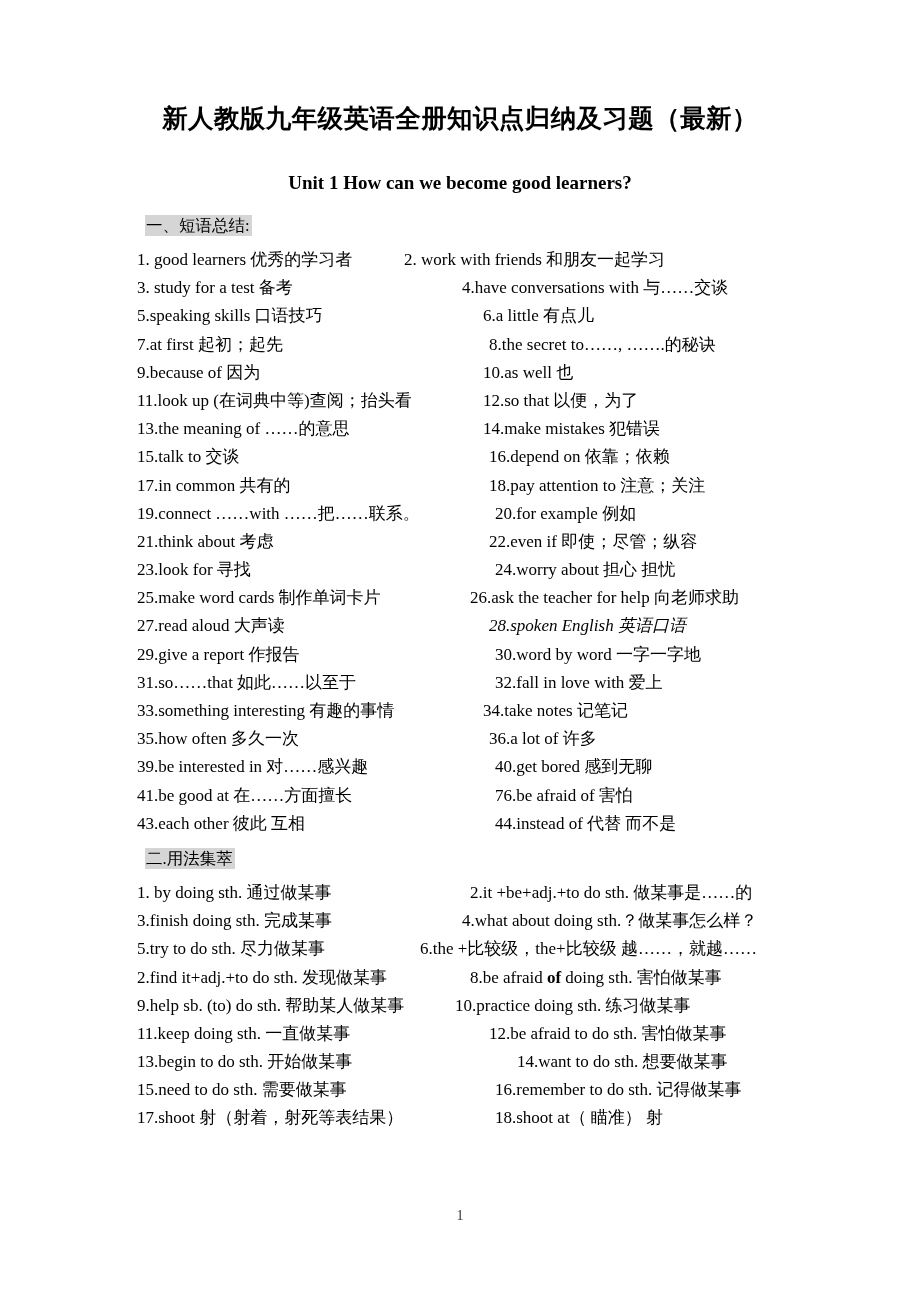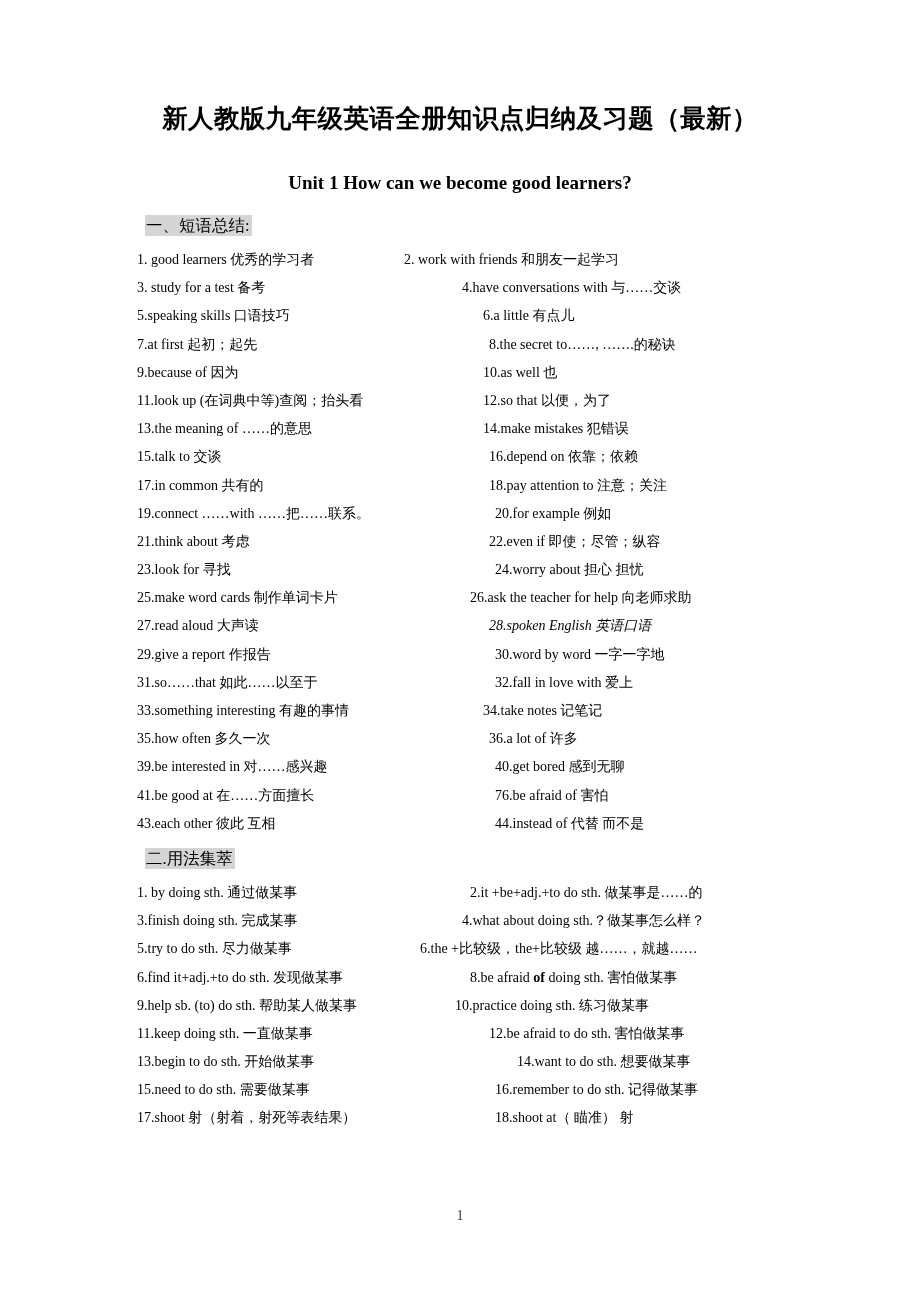--- a/index.html
+++ b/index.html
@@ -56,21 +56,21 @@
     height: 25px;
   }
   .section-head .hl {
     background: #d5d5d5;
     padding: 1px 2px 1px 1px;
   }
   .row {
     position: relative;
     height: 28.2px;
     line-height: 28.2px;
-    font-size: 14px;
+    font-size: 17px;
     white-space: nowrap;
   }
   .col-left {
     position: absolute;
     left: 0;
     top: 0;
     white-space: nowrap;
   }
   .col-right {
     position: absolute;
@@ -189,21 +189,21 @@
       </div>
       <div class="row">
         <span class="col-left">3.finish doing sth.   完成某事</span>
         <span class="col-right" style="left: 325px;">4.what about doing sth.？做某事怎么样？</span>
       </div>
       <div class="row">
         <span class="col-left">5.try to do sth.   尽力做某事</span>
         <span class="col-right" style="left: 283px;">6.the +比较级，the+比较级   越……，就越……</span>
       </div>
       <div class="row">
-        <span class="col-left">6.find it+adj.+to do sth.   发现做某事</span>
+        <span class="col-left">2.find it+adj.+to do sth.   发现做某事</span>
         <span class="col-right" style="left: 333px;">8.be afraid <b>of</b> doing sth. 害怕做某事</span>
       </div>
       <div class="row">
         <span class="col-left">9.help sb. (to) do sth.   帮助某人做某事</span>
         <span class="col-right" style="left: 318px;">10.practice   doing   sth.   练习做某事</span>
       </div>
       <div class="row">
         <span class="col-left">11.keep doing sth.   一直做某事</span>
         <span class="col-right" style="left: 352px;">12.be afraid to do sth.   害怕做某事</span>
       </div>

